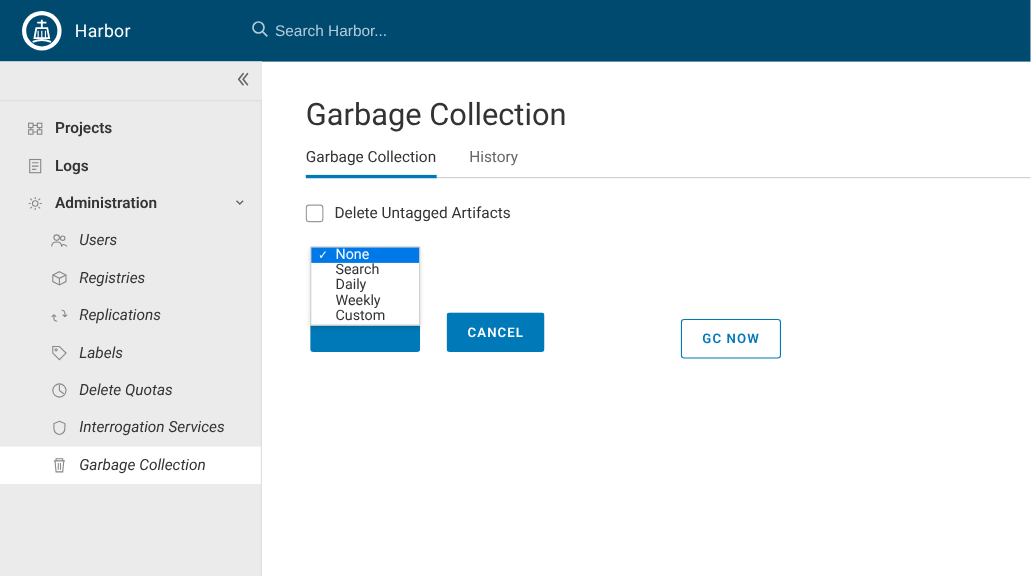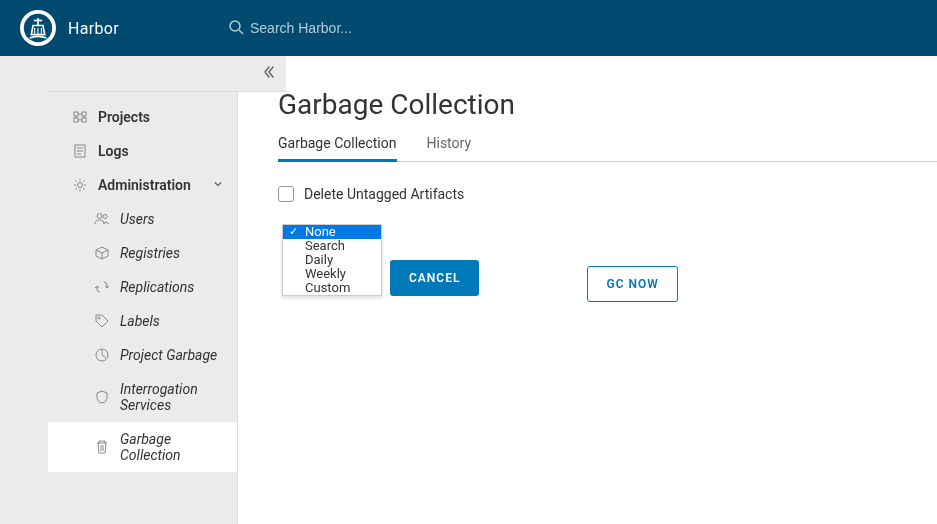--- a/index.html
+++ b/index.html
@@ -83,21 +83,20 @@
     .content-wrap {
       display: flex;
       height: calc(100% - 56px);
     }
     
     .sidebar {
       width: 238px;
       background: #ebebeb;
       border-right: 1px solid #ddd;
       height: 100%;
-      padding-left: 48px;
     }
     .sidebar-nav {
       padding-top: 8px;
     }
     .nav-item {
       display: flex;
       align-items: center;
       padding: 9px 10px 9px 24px;
       color: #333;
       cursor: pointer;
@@ -207,24 +206,24 @@
       background: #0079e8;
       color: #fff;
     }
     .dropdown-item .check {
       position: absolute;
       left: 6px;
       font-size: 11px;
     }
     .button-row {
       position: absolute;
-      top: 92px;
+      top: 116px;
       left: 4px;
       display: flex;
-      gap: 8px;
+      gap: 24px;
       align-items: center;
     }
     .btn {
       height: 36px;
       display: inline-flex;
       align-items: center;
       justify-content: center;
       padding: 0 18px;
       font-size: 12px;
       font-weight: 600;
@@ -371,21 +370,21 @@
         <span class="label">Labels</span>
       </div>
 
       <div class="nav-item sub">
         <span class="nav-icon">
           <svg width="16" height="16" viewBox="0 0 16 16">
               <circle cx="8" cy="8" r="6" stroke="#888" fill="none"></circle>
               <path d="M8 8 L8 3 M8 8 L12 11" stroke="#888"></path>
             </svg>
         </span>
-        <span class="label">Project Garbage</span>
+        <span class="label">Delete Quotas</span>
       </div>
 
       <div class="nav-item sub">
         <span class="nav-icon">
           <svg width="16" height="16" viewBox="0 0 16 16">
               <path d="M8 2 L13 4 L13 8 Q13 13 8 14 Q3 13 3 8 L3 4 Z" stroke="#888" fill="none"></path>
             </svg>
         </span>
         <span class="label">Interrogation Services</span>
       </div>

